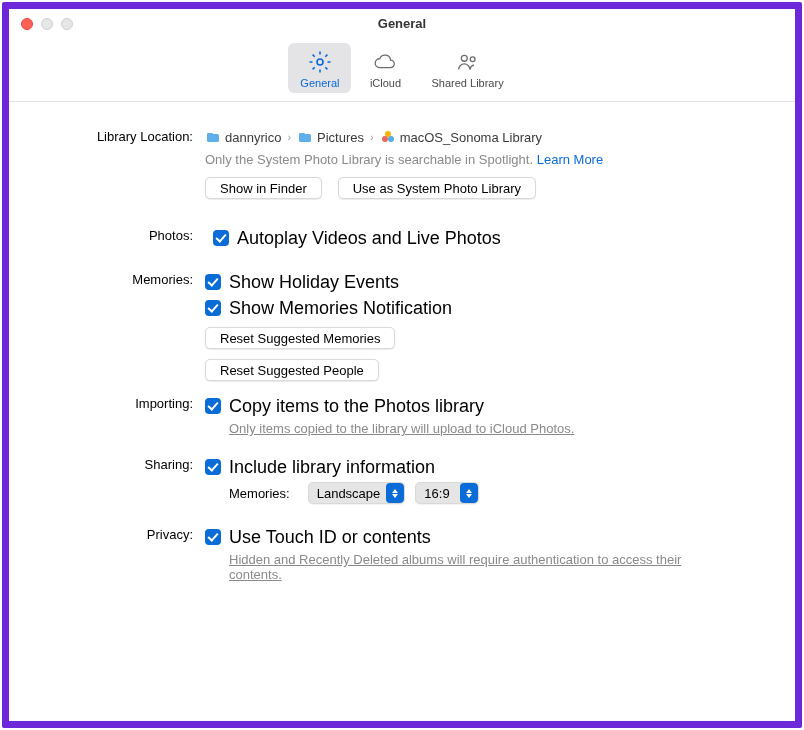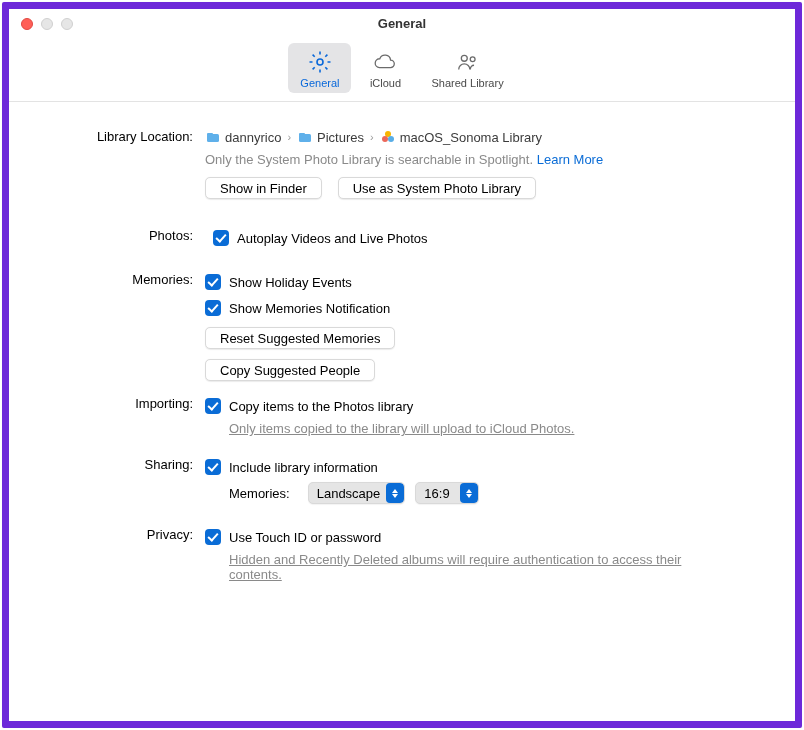--- a/index.html
+++ b/index.html
@@ -161,21 +161,21 @@
       position: absolute;
       left: 5px;
       top: 2px;
       width: 4px;
       height: 8px;
       border: solid #fff;
       border-width: 0 2px 2px 0;
       transform: rotate(42deg);
     }
     .check-label {
-      font-size: 13px;
+      font-size: 18px;
       color: #000;
     }
     .section-gap { margin-top: 18px; }
     .section-gap-sm { margin-top: 12px; }
     .section-gap-lg { margin-top: 26px; gap: 8px; }
     .subdesc {
       font-size: 13px;
       color: #8a8a8a;
       margin-top: 2px;
       margin-left: 24px;
@@ -318,21 +318,21 @@
           <div class="check-label">Show Holiday Events</div>
         </div>
         <div class="check-row">
           <div class="checkbox"></div>
           <div class="check-label">Show Memories Notification</div>
         </div>
         <div style="margin-top:6px;">
           <button class="btn">Reset Suggested Memories</button>
         </div>
         <div style="margin-top:10px;">
-          <button class="btn">Copy Suggested People</button>
+          <button class="btn">Reset Suggested People</button>
         </div>
       </div>
     </div>
 
     <div class="row section-gap-sm">
       <div class="label-col">Importing:</div>
       <div class="field-col">
         <div class="check-row">
           <div class="checkbox"></div>
           <div class="check-label">Copy items to the Photos library</div>
@@ -366,20 +366,20 @@
           </div>
         </div>
       </div>
     </div>
 
     <div class="row section-gap">
       <div class="label-col">Privacy:</div>
       <div class="field-col">
         <div class="check-row">
           <div class="checkbox"></div>
-          <div class="check-label">Use Touch ID or password</div>
+          <div class="check-label">Use Touch ID or contents</div>
         </div>
         <div class="subdesc" style="max-width:460px;">Hidden and Recently Deleted albums will require authentication to access their contents.</div>
       </div>
     </div>
 
   </div>
 </div>
 
 </body></html>

